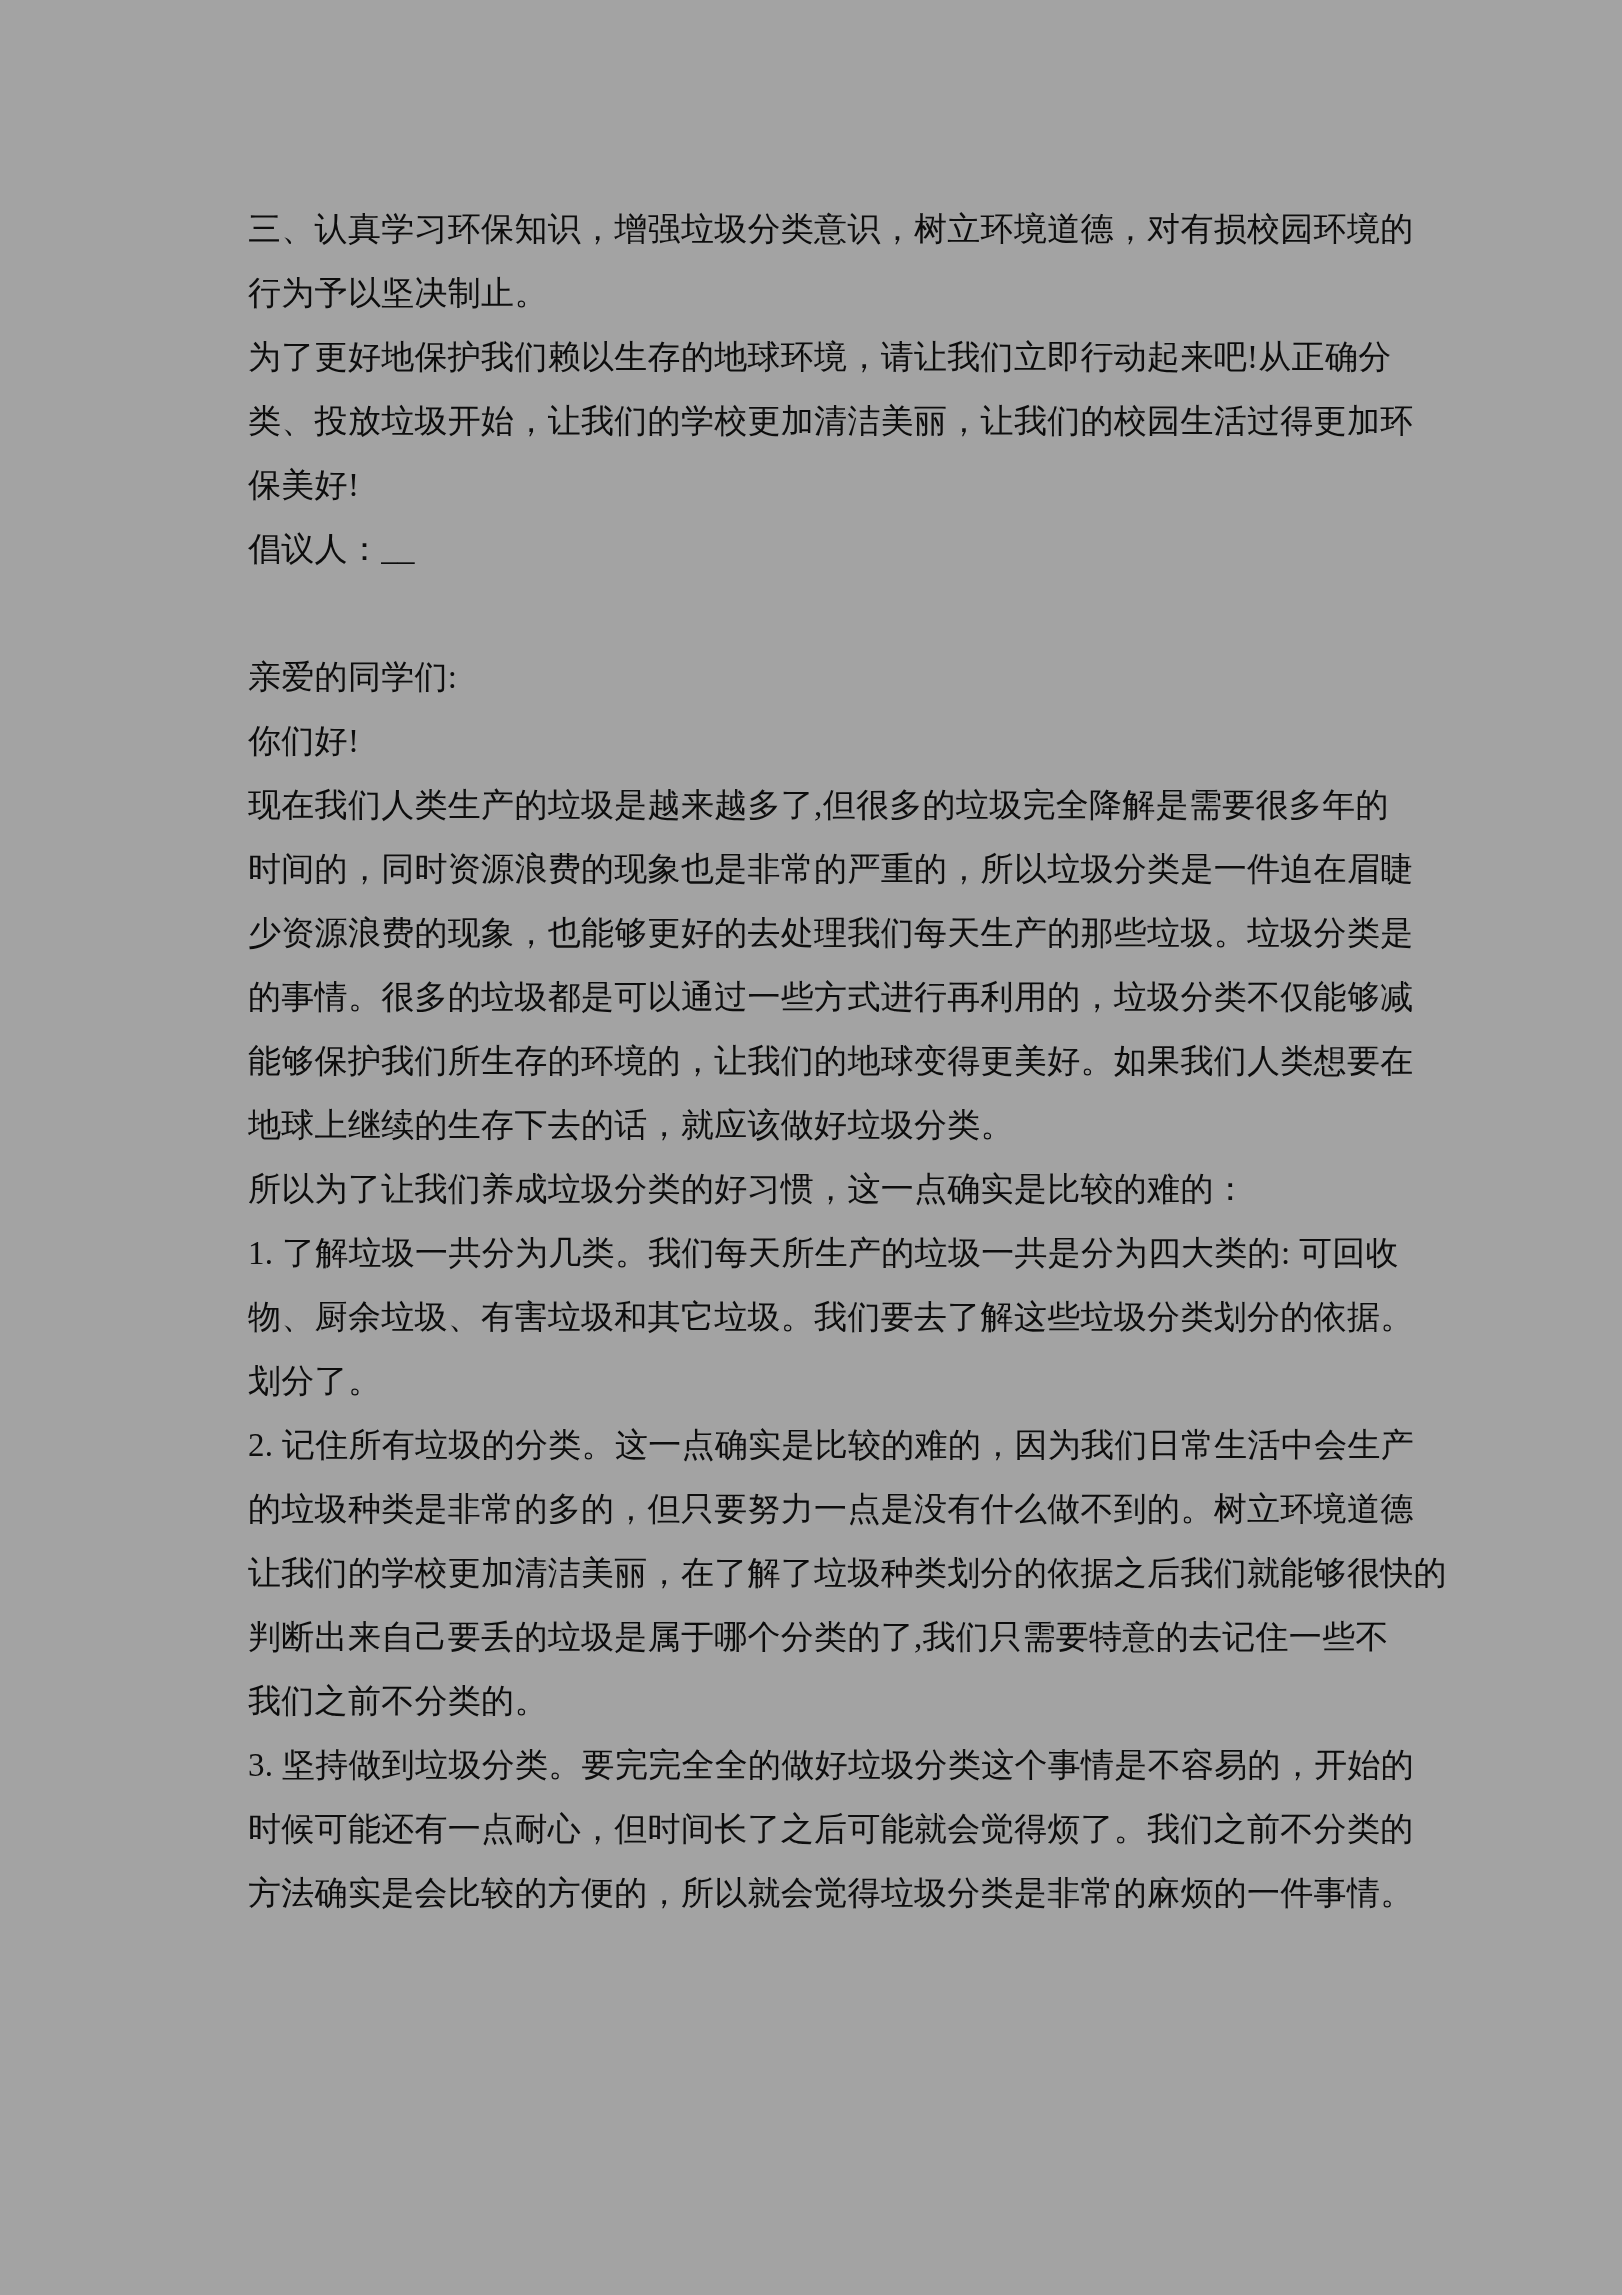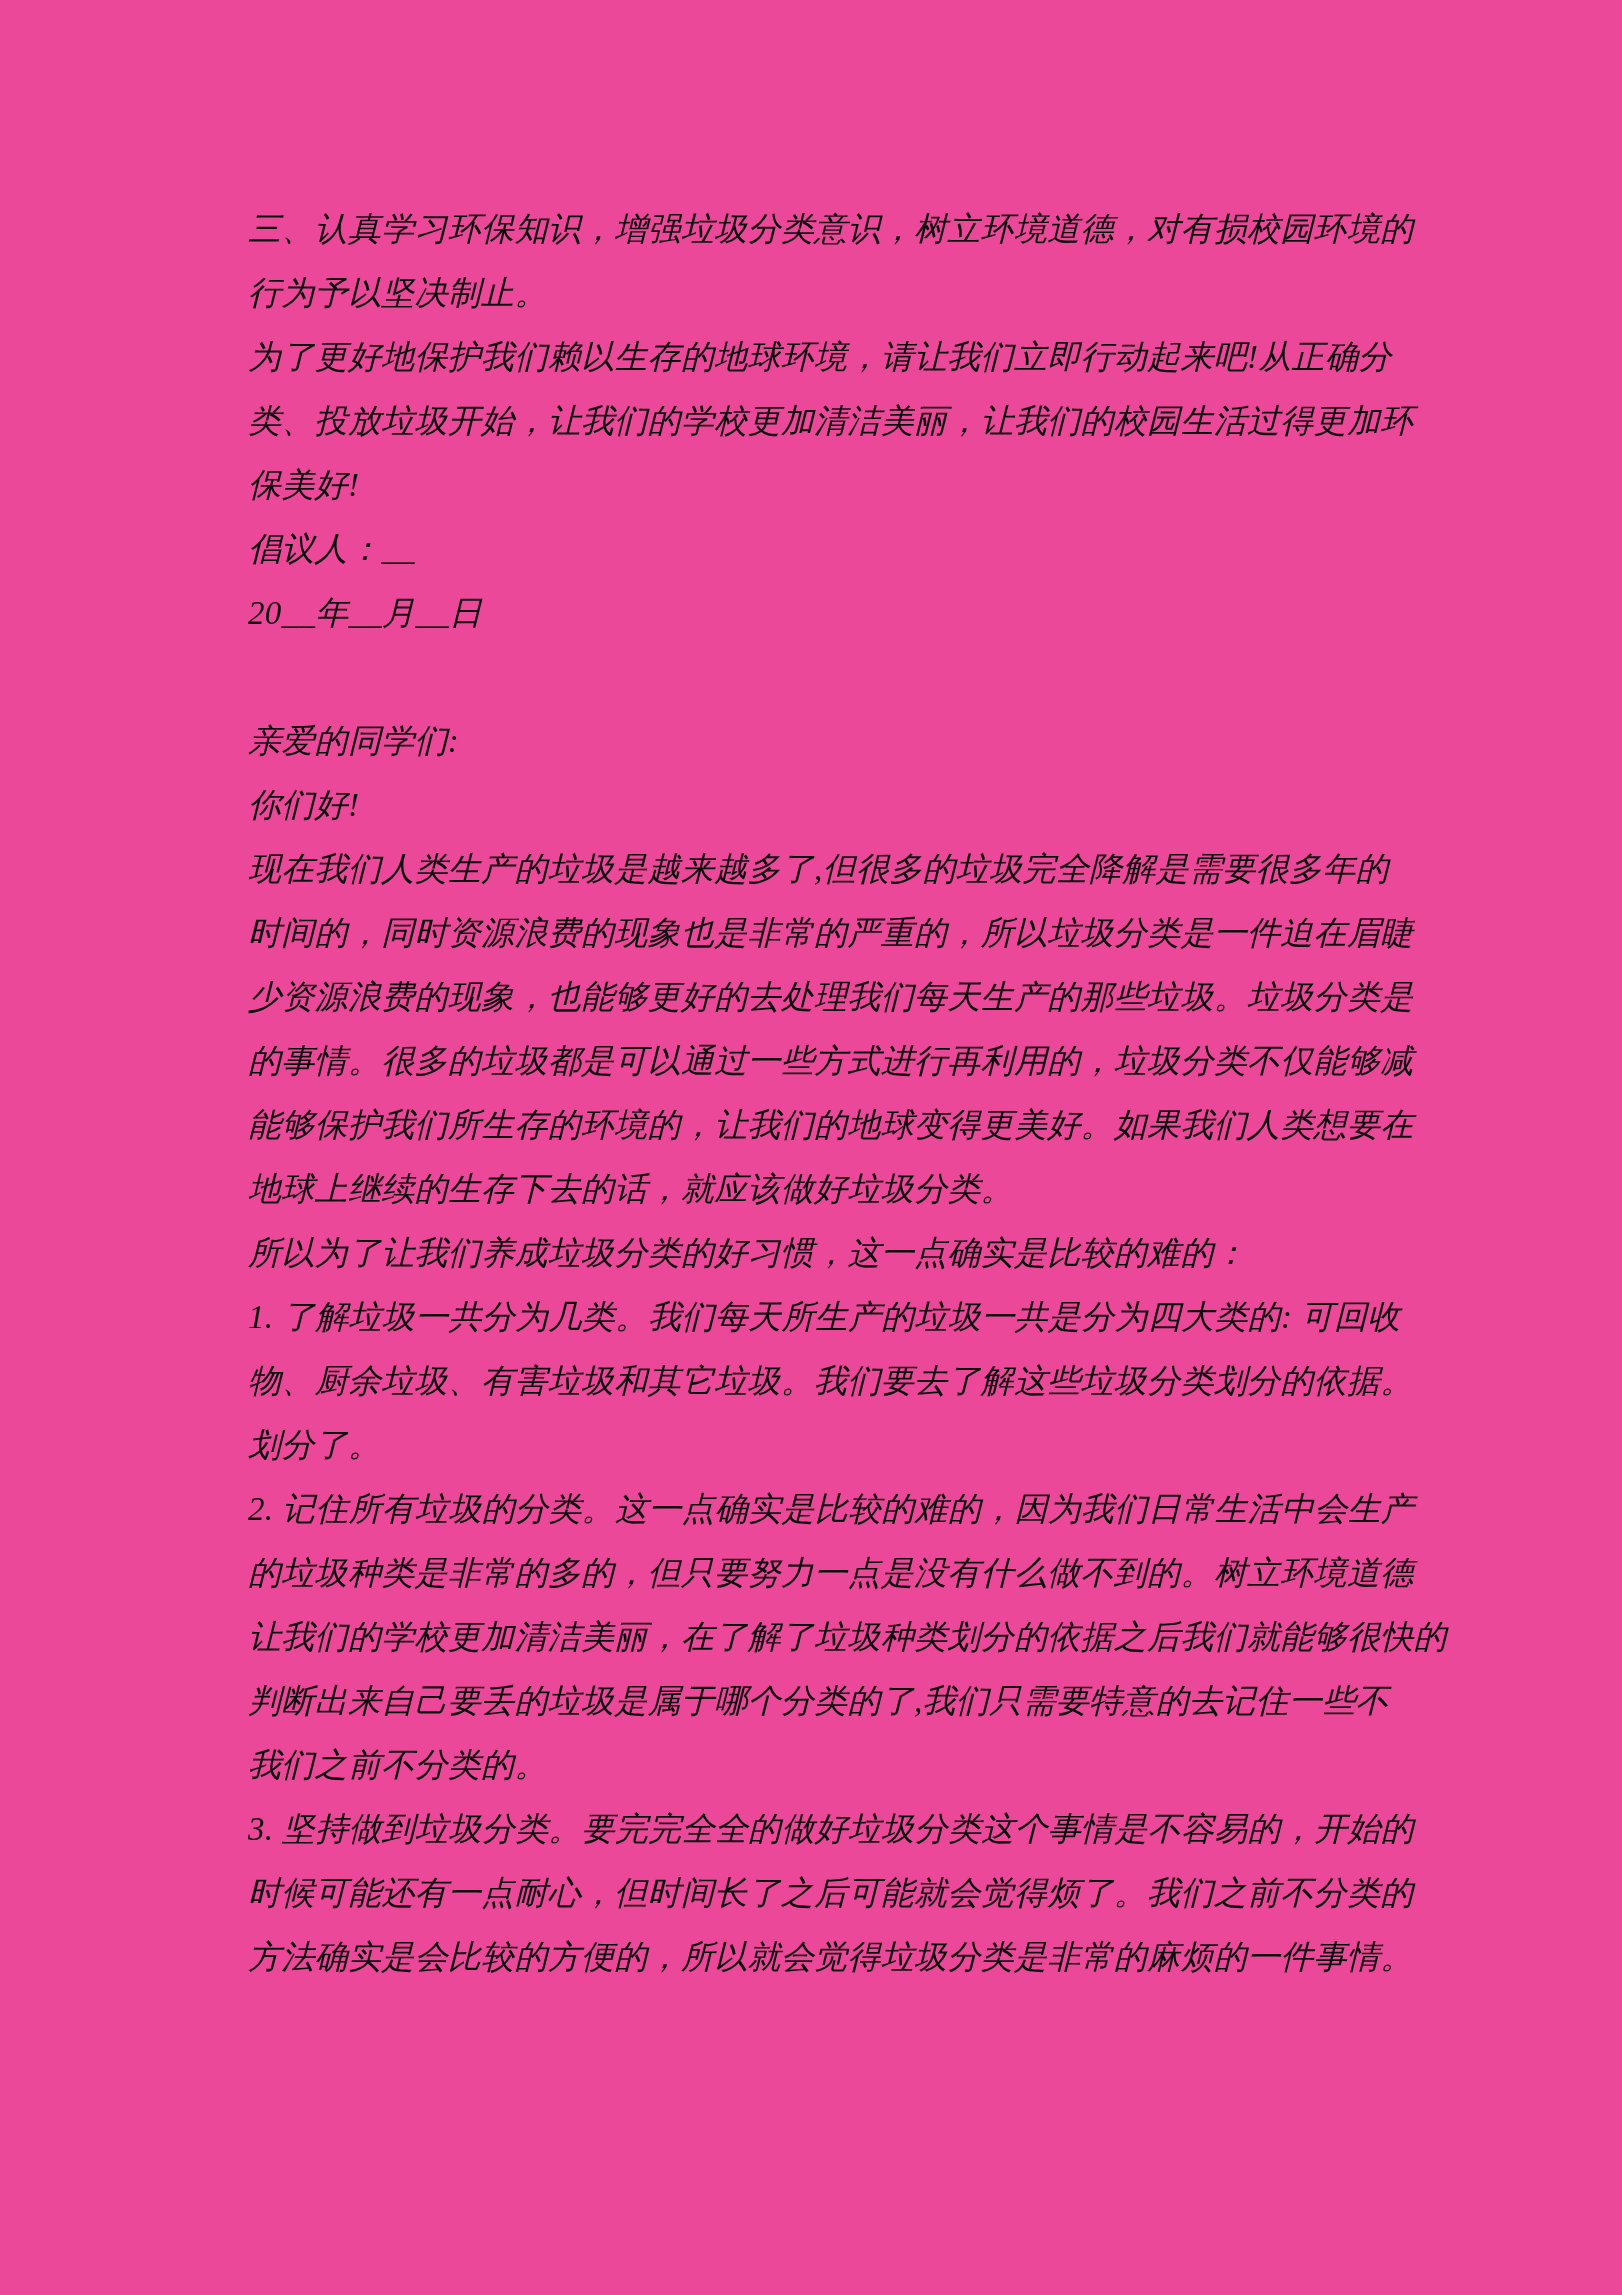--- a/index.html
+++ b/index.html
@@ -33,29 +33,28 @@
     align-items: center;
     font-size: 33px;
     letter-spacing: 0.3px;
     white-space: pre;
     font-family: "Liberation Serif", "DejaVu Serif", serif;
   }
 </style>
 </head>
 <body style="background-color: rgb(252, 252, 250);">
 
-<div class="page" style="background-color: #ec4899; color: rgb(13, 13, 13); font-style: italic;">
+<div class="page" style="background-color: #a3a3a3; color: rgb(13, 13, 13);">
   <div class="content">
       <div class="line">三、认真学习环保知识，增强垃圾分类意识，树立环境道德，对有损校园环境的</div>
       <div class="line">行为予以坚决制止。</div>
       <div class="line">为了更好地保护我们赖以生存的地球环境，请让我们立即行动起来吧!从正确分</div>
       <div class="line">类、投放垃圾开始，让我们的学校更加清洁美丽，让我们的校园生活过得更加环</div>
       <div class="line">保美好!</div>
       <div class="line">倡议人：__</div>
-      <div class="line">20__年__月__日</div>
       <div class="line"></div>
       <div class="line">亲爱的同学们:</div>
       <div class="line">你们好!</div>
       <div class="line">现在我们人类生产的垃圾是越来越多了,但很多的垃圾完全降解是需要很多年的</div>
       <div class="line">时间的，同时资源浪费的现象也是非常的严重的，所以垃圾分类是一件迫在眉睫</div>
       <div class="line">少资源浪费的现象，也能够更好的去处理我们每天生产的那些垃圾。垃圾分类是</div>
       <div class="line">的事情。很多的垃圾都是可以通过一些方式进行再利用的，垃圾分类不仅能够减</div>
       <div class="line">能够保护我们所生存的环境的，让我们的地球变得更美好。如果我们人类想要在</div>
       <div class="line">地球上继续的生存下去的话，就应该做好垃圾分类。</div>
       <div class="line">所以为了让我们养成垃圾分类的好习惯，这一点确实是比较的难的：</div>

